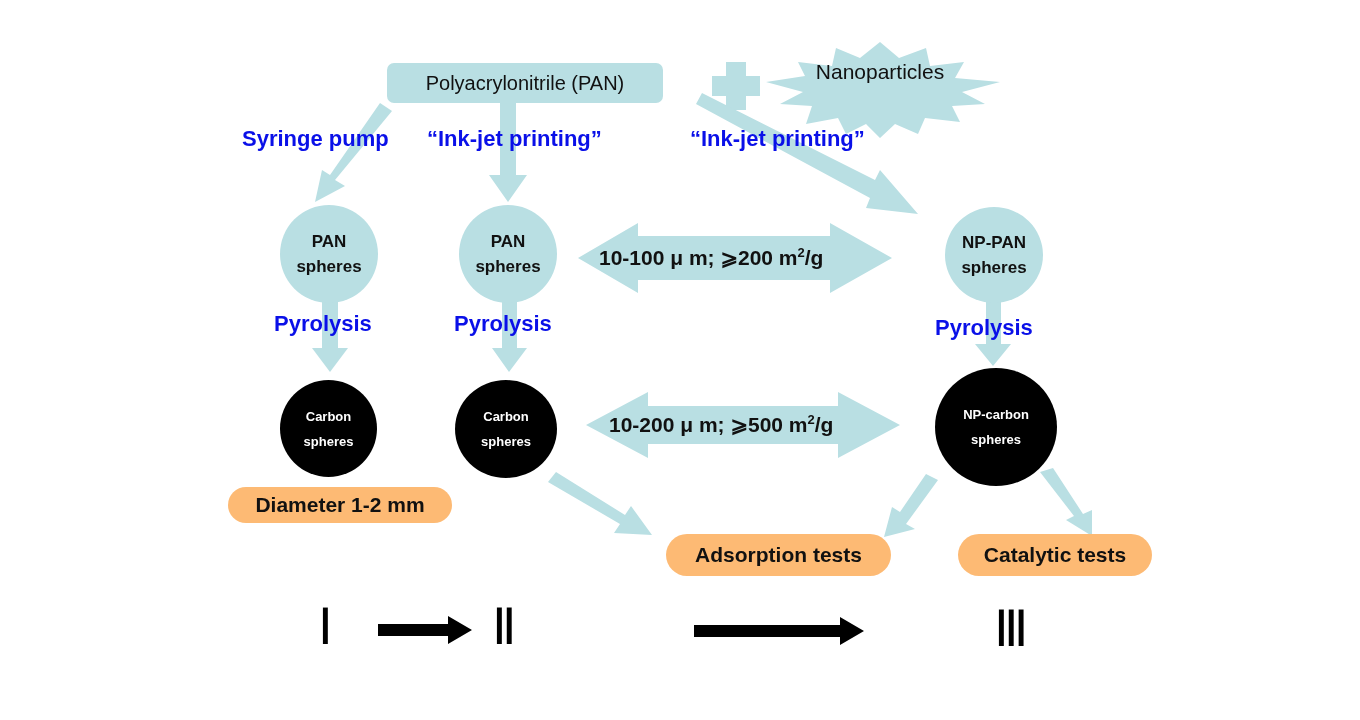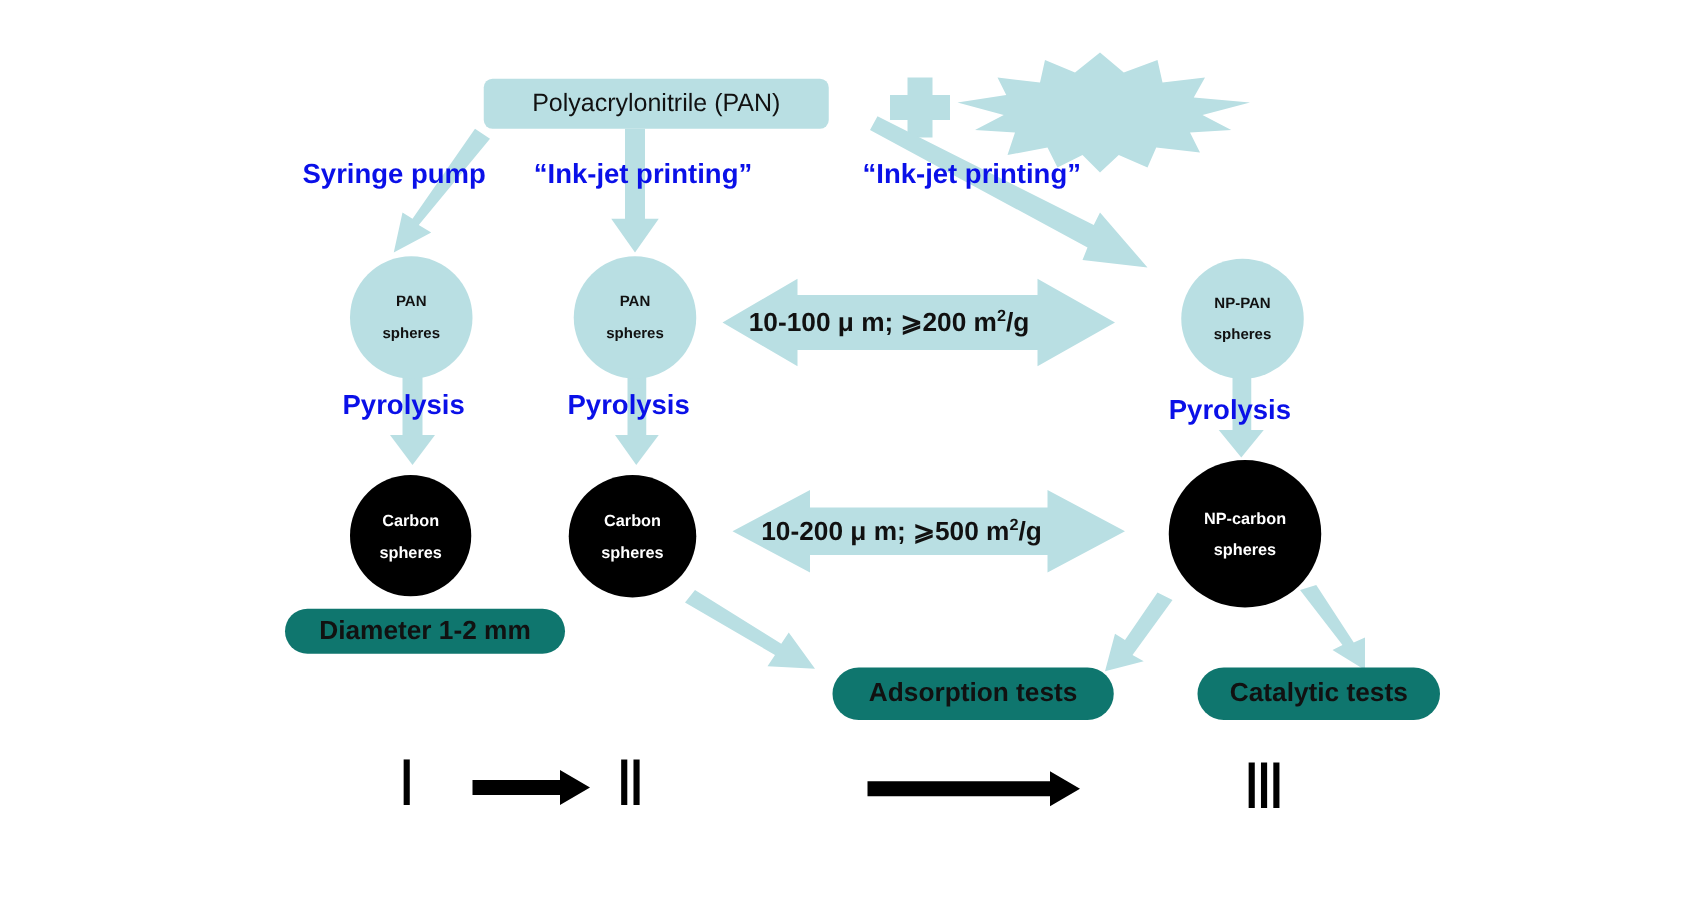--- a/index.html
+++ b/index.html
@@ -3,24 +3,24 @@
 <meta charset="utf-8">
 <style>
   html, body { margin: 0; padding: 0; background: #ffffff; }
   body { width: 1360px; height: 720px; position: relative; overflow: hidden;
          font-family: "Liberation Sans", sans-serif; }
   svg#diagram { position: absolute; left: 0; top: 0; }
   .abs { position: absolute; white-space: nowrap; }
   .box-text { font-weight: normal; color: #111; font-size: 20px; text-align: center; }
   .blue { color: #0a10e8; font-weight: bold; font-size: 22px; }
   .node { position: absolute; border-radius: 50%; display: flex; align-items: center;
-          justify-content: center; text-align: center; font-weight: bold; font-size: 12px; line-height: 25px; }
+          justify-content: center; text-align: center; font-weight: bold; font-size: 17px; line-height: 25px; }
   .node.light { background: #b9dfe3; color: #111; }
   .node.dark { background: #000; color: #fff; font-size: 13px; }
-  .pill { position: absolute; background: #0f766e; border-radius: 20px; display: flex;
+  .pill { position: absolute; background: #fdba74; border-radius: 20px; display: flex;
           align-items: center; justify-content: center; font-weight: bold; font-size: 21px; color: #111; }
   .roman { position: absolute; font-family: "Liberation Serif", serif; font-size: 50px; color: #000; }
   .dbl-label { position: absolute; font-weight: bold; font-size: 21px; color: #111; }
   sup { font-size: 13px; }
 </style>
 </head>
 <body>
 
 <svg id="diagram" width="1360" height="720">
 
@@ -53,20 +53,21 @@
 
   <polygon fill="#000" points="378,624 448,624 448,616 472,630 448,644 448,636 378,636"></polygon>
   <polygon fill="#000" points="694,625 840,625 840,617 864,631 840,645 840,637 694,637"></polygon>
 </svg>
 
 <div class="abs box-text" style="left:387px; top:63px; width:276px; height:40px; background:#b9dfe3; border-radius:7px; line-height:40px;">
   <span>Polyacrylonitrile (PAN)</span>
 </div>
 
 <div class="abs box-text" style="left:780px; top:58px; width:200px; font-weight:normal; font-size:21px; line-height:28px;">
+  <div>Nanoparticles</div>
 </div>
 
 <div class="abs blue" style="left:242px; top:126px;">Syringe pump</div>
 <div class="abs blue" style="left:427px; top:126px;">“Ink-jet printing”</div>
 <div class="abs blue" style="left:690px; top:126px;">“Ink-jet printing”</div>
 
 <div class="node light" style="left:280px; top:205px; width:98px; height:98px;">
   <div>
       <div>PAN</div>
       <div>spheres</div>

